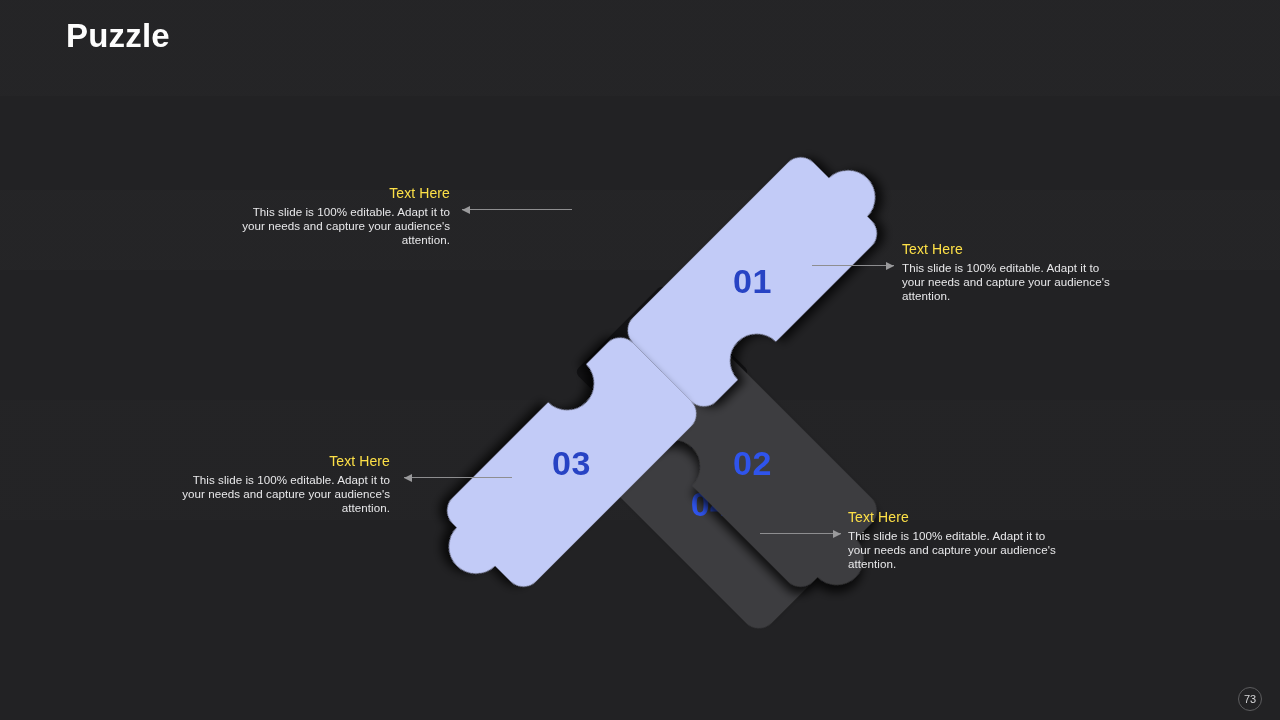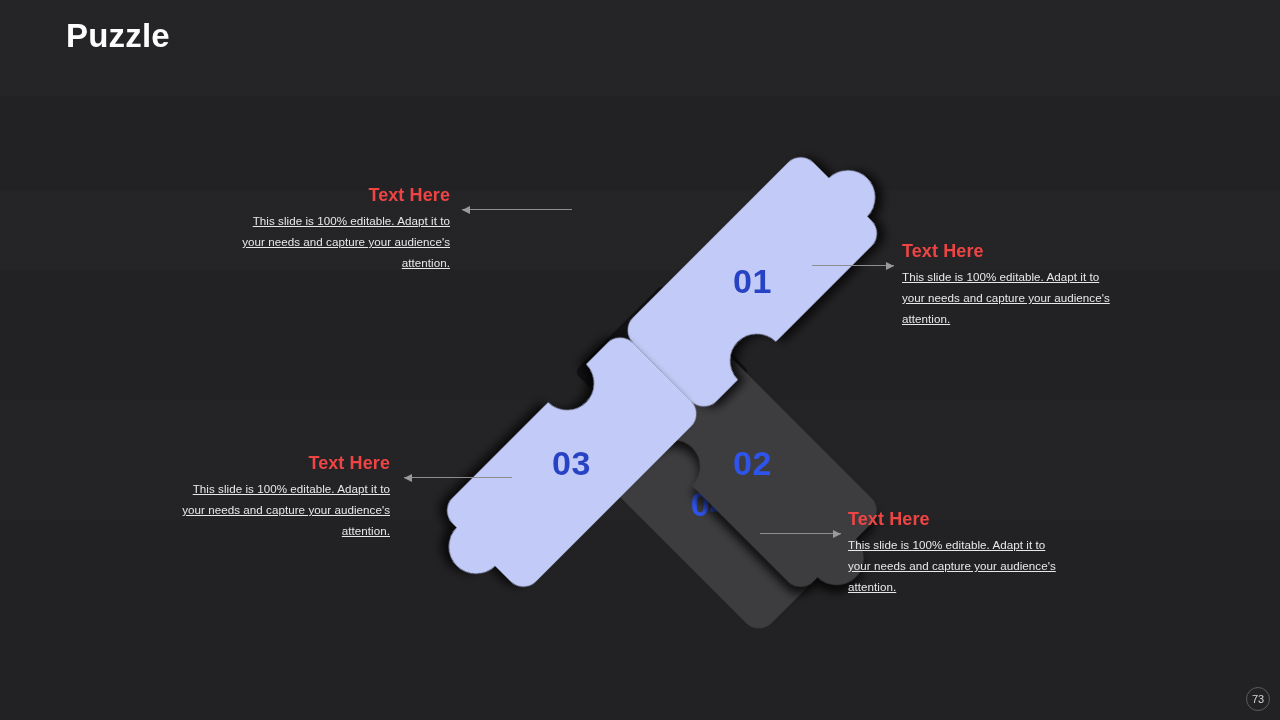--- a/index.html
+++ b/index.html
@@ -65,32 +65,31 @@
     font-weight: bold;
     letter-spacing: 0.5px;
   }
 
   
   .text-block {
     position: absolute;
     width: 215px;
   }
   .text-block .tb-title {
-    font-size: 18px;
-    font-weight: bold;
-    color: #ef4444;
+    font-size: 14px;
+    font-weight: normal;
+    color: #fde047;
     margin-bottom: 4px;
     letter-spacing: 0.1px;
   }
   .text-block .tb-body {
     font-size: 11.6px;
-    line-height: 21px;
+    line-height: 14px;
     color: #e8e8ea;
     letter-spacing: 0.05px;
-    text-decoration: underline;
   }
   .text-block.align-right { text-align: right; }
   .text-block.align-left  { text-align: left; }
 
   #text-block-01 { left: 235px; top: 185px; }
   #text-block-02 { left: 902px; top: 241px; }
   #text-block-04 { left: 175px; top: 453px; }
   #text-block-03 { left: 848px; top: 509px; }
 
   
@@ -113,21 +112,21 @@
   .connector.to-right .head { right: 0; border-left:  8px solid #9a9a9c; }
 
   #connector-01 { left: 462px; top: 204px; width: 110px; }
   #connector-02 { left: 812px; top: 260px; width: 82px;  }
   #connector-04 { left: 404px; top: 472px; width: 108px; }
   #connector-03 { left: 760px; top: 528px; width: 81px;  }
 
   
   #page-badge {
     position: absolute;
-    right: 10px;
+    right: 18px;
     bottom: 9px;
     width: 24px;
     height: 24px;
     border: 1px solid #5c5c5e;
     border-radius: 50%;
     display: flex;
     align-items: center;
     justify-content: center;
     font-size: 11px;
     color: #d6d6d8;

